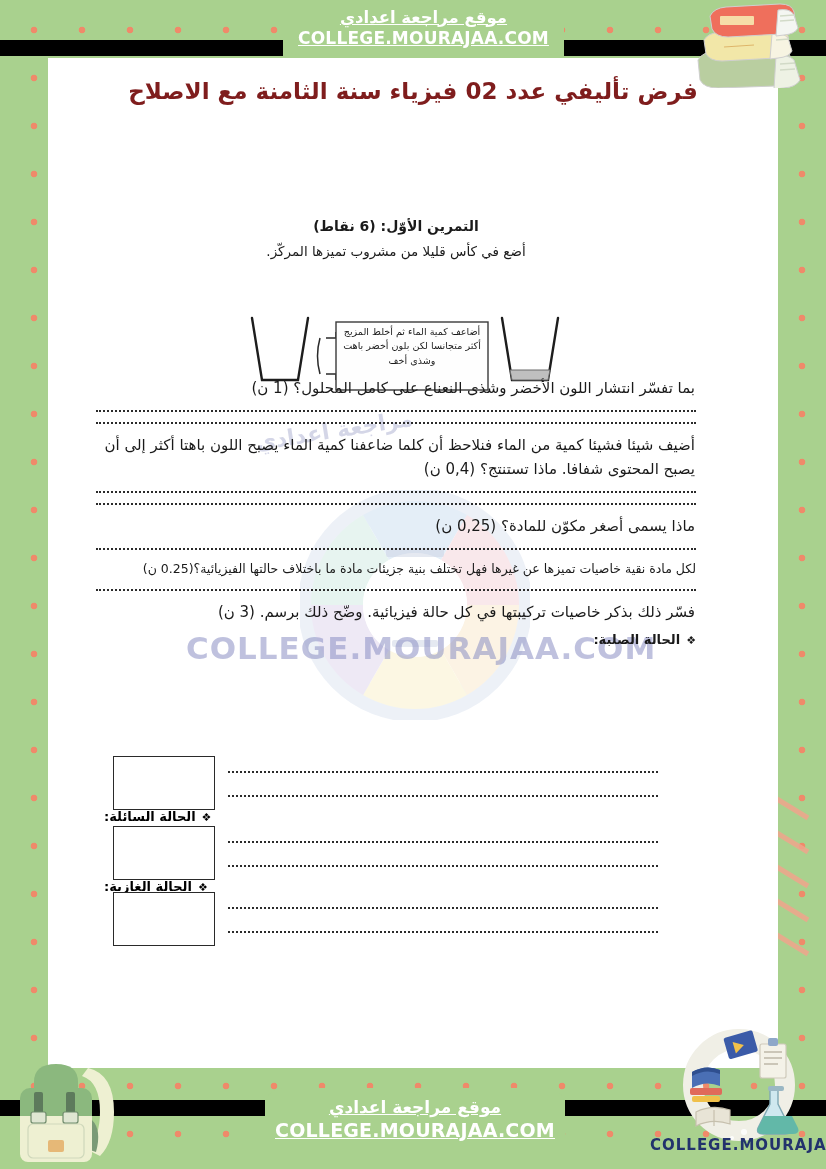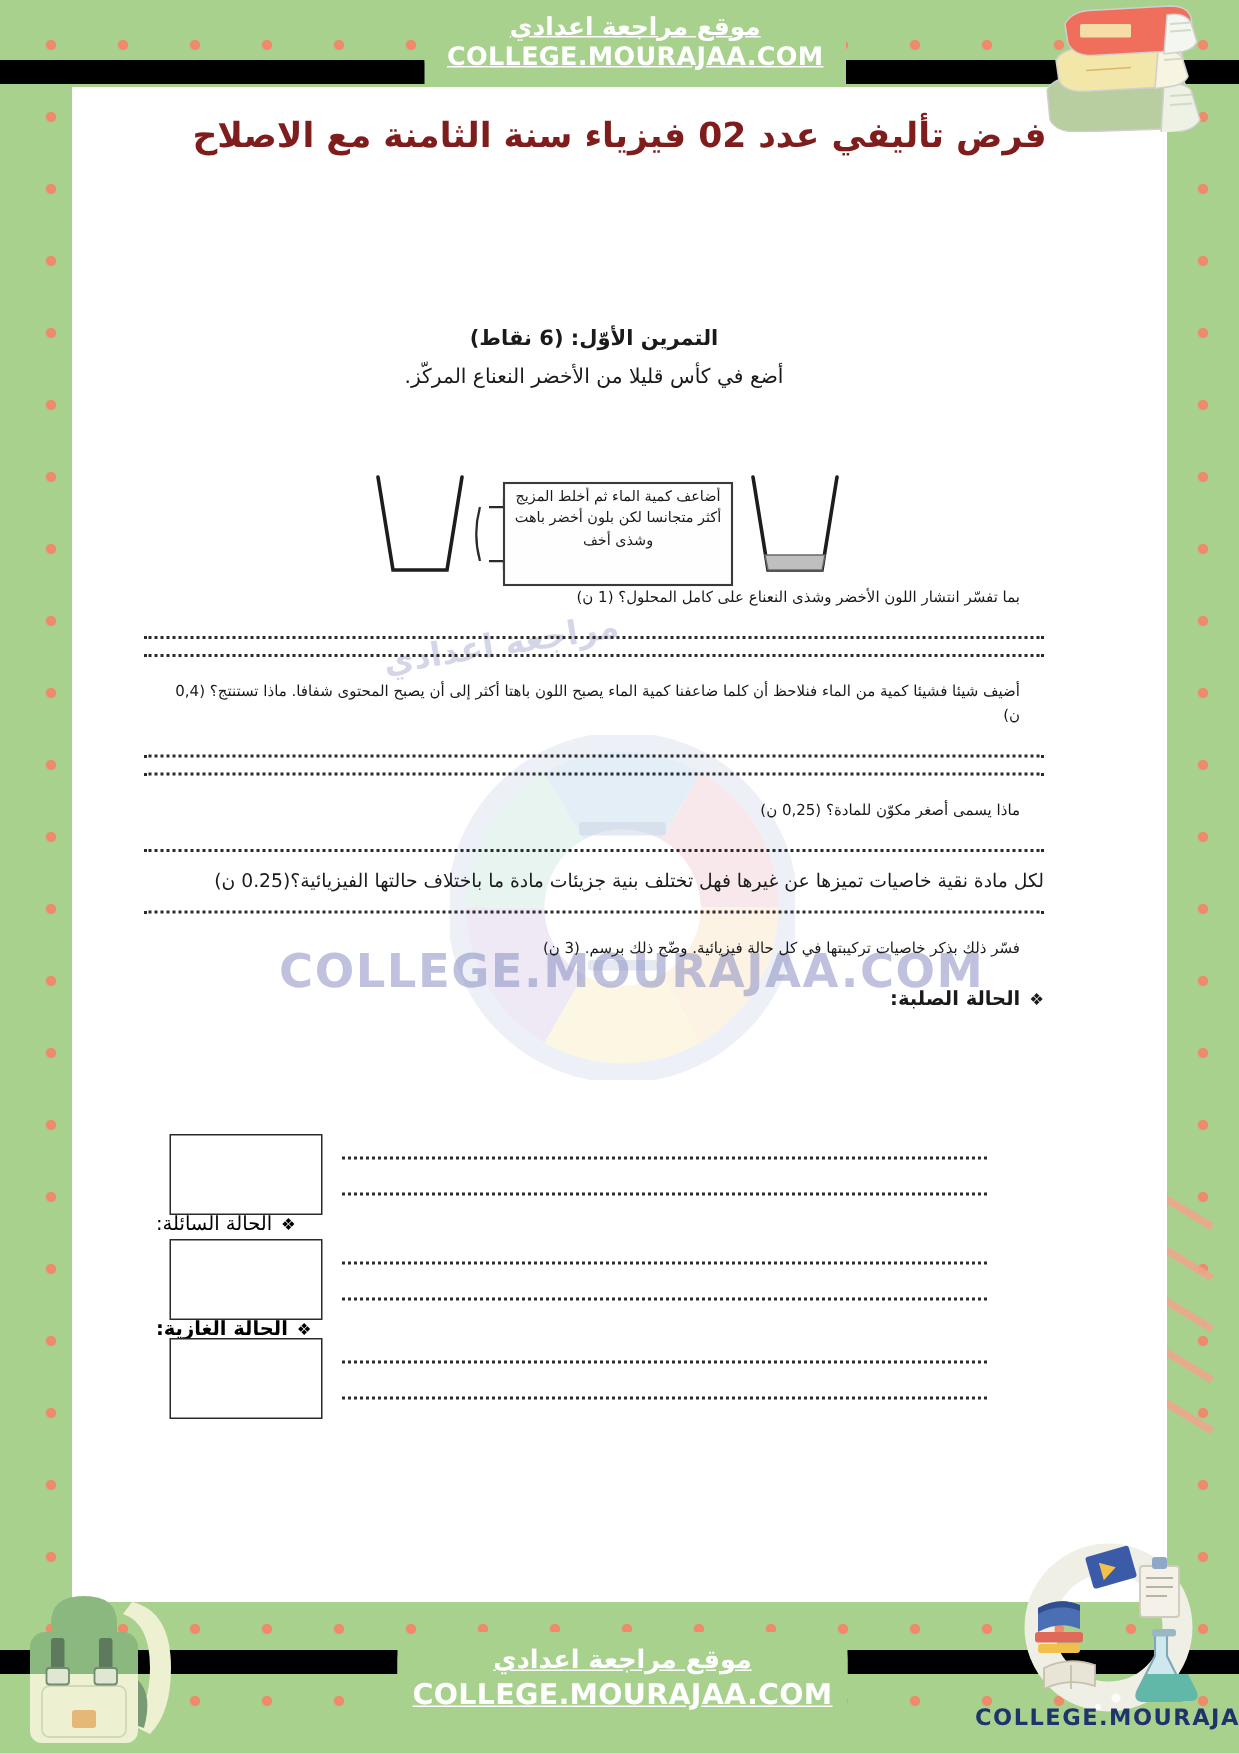--- a/index.html
+++ b/index.html
@@ -68,21 +68,21 @@
     z-index:4;white-space:nowrap;
   }
   
   #content{
     position:absolute;left:96px;top:212px;width:600px;
     direction:rtl;text-align:right;color:#1a1a1a;
     font-size:13.5px;line-height:1.5;z-index:4;
   }
   .ex-head{font-size:14px;font-weight:bold;text-align:center;margin:4px 0 4px 0;}
   .ex-intro{font-size:13.5px;text-align:center;margin:0 0 10px 0;}
-  .q{margin:16px;font-size:10px;line-height:1.6;}
+  .q{margin:1px;font-size:15px;line-height:1.6;}
   .q-tight{margin:0;font-size:12.5px;line-height:1.55;}
   .dots{
     border-bottom:2px dotted #2b2b2b;
     height:1px;margin:9px 0;width:100%;
   }
   .bullet-line{
     font-size:13px;font-weight:bold;text-align:right;
     direction:rtl;margin:6px 0 4px 0;padding-left:8px;
   }
   .bullet-line .dia{font-size:11px;margin-left:6px;}
@@ -214,21 +214,21 @@
     <g stroke="#1d1d1d" stroke-width="2.4" fill="none" stroke-linecap="round">
       <path d="M262 6 L272 68 L308 68 L318 6"></path>
     </g>
     <path d="M270 58 L310 58 L308 68 L272 68 Z" fill="#bfbfbf" stroke="#6a6a6a" stroke-width="1"></path>
   </svg>
 </div>
 
 <div id="content">
 
   <p class="ex-head">التمرين الأوّل: (6 نقاط)</p>
-  <p class="ex-intro">أضع في كأس قليلا من الأخضر النعناع المركّز.</p>
+  <p class="ex-intro">أضع في كأس قليلا من مشروب تميزها المركّز.</p>
 
   <div style="height:104px;"></div>
 
   <p class="q">بما تفسّر انتشار اللون الأخضر وشذى النعناع على كامل المحلول؟ (1 ن)</p>
   <div class="dots"></div>
   <div class="dots"></div>
 
   <p class="q">أضيف شيئا فشيئا كمية من الماء فنلاحظ أن كلما ضاعفنا كمية الماء يصبح اللون باهتا أكثر إلى أن يصبح المحتوى شفافا. ماذا تستنتج؟ (0,4 ن)</p>
   <div class="dots"></div>
   <div class="dots"></div>
@@ -243,21 +243,21 @@
 
   <p class="bullet-line">
     <span class="dia">❖</span><span>الحالة الصلبة:</span>
   </p>
 </div>
 
 <div class="draw-box" style="left:113px;top:756px;"></div>
 <div class="ans-dots" style="left:228px;top:770px;width:430px;"></div>
 <div class="ans-dots" style="left:228px;top:794px;width:430px;"></div>
 
-<div class="bullet-line" style="position:absolute;left:96px;top:803px;width:562px;text-align:left;z-index:4;direction:rtl;font-size:13px;font-weight:normal;">
+<div class="bullet-line" style="position:absolute;left:96px;top:803px;width:562px;text-align:left;z-index:4;direction:rtl;font-size:13px;font-weight:bold;">
   <span class="dia">❖</span><span>الحالة السائلة:</span>
 </div>
 <div class="draw-box" style="left:113px;top:826px;"></div>
 <div class="ans-dots" style="left:228px;top:840px;width:430px;"></div>
 <div class="ans-dots" style="left:228px;top:864px;width:430px;"></div>
 
 <div class="bullet-line" style="position:absolute;left:96px;top:873px;width:562px;text-align:left;z-index:4;direction:rtl;font-size:13px;font-weight:bold;">
   <span class="dia">❖</span><span>الحالة الغازية:</span>
 </div>
 <div class="draw-box" style="left:113px;top:892px;"></div>

